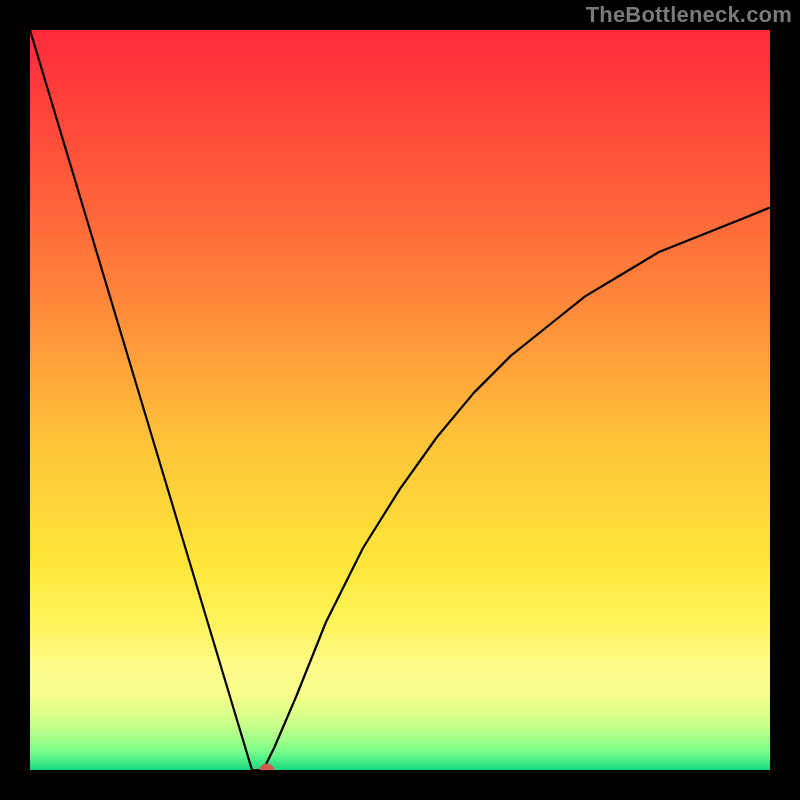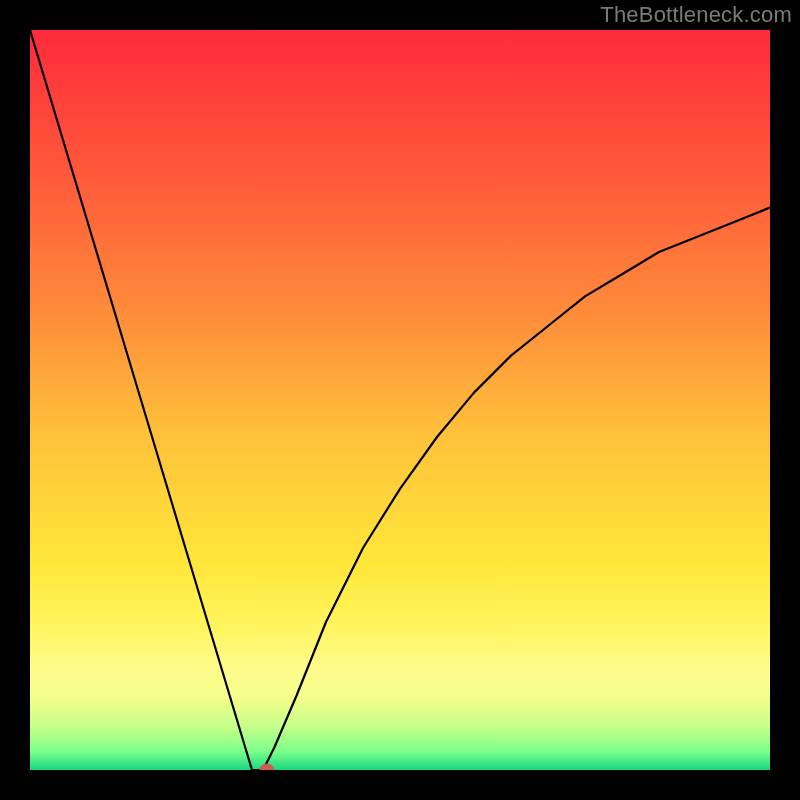--- a/index.html
+++ b/index.html
@@ -16,21 +16,21 @@
     width: 800px;
     height: 800px;
     background: #000;
   }
   .watermark {
     position: absolute;
     top: 2px;
     right: 8px;
     color: #7a7a7a;
     font-size: 22px;
-    font-weight: 400;
+    font-weight: 700;
     letter-spacing: 0.2px;
   }
   .plot {
     position: absolute;
     left: 30px;
     top: 30px;
     width: 740px;
     height: 740px;
     overflow: hidden;
   }

